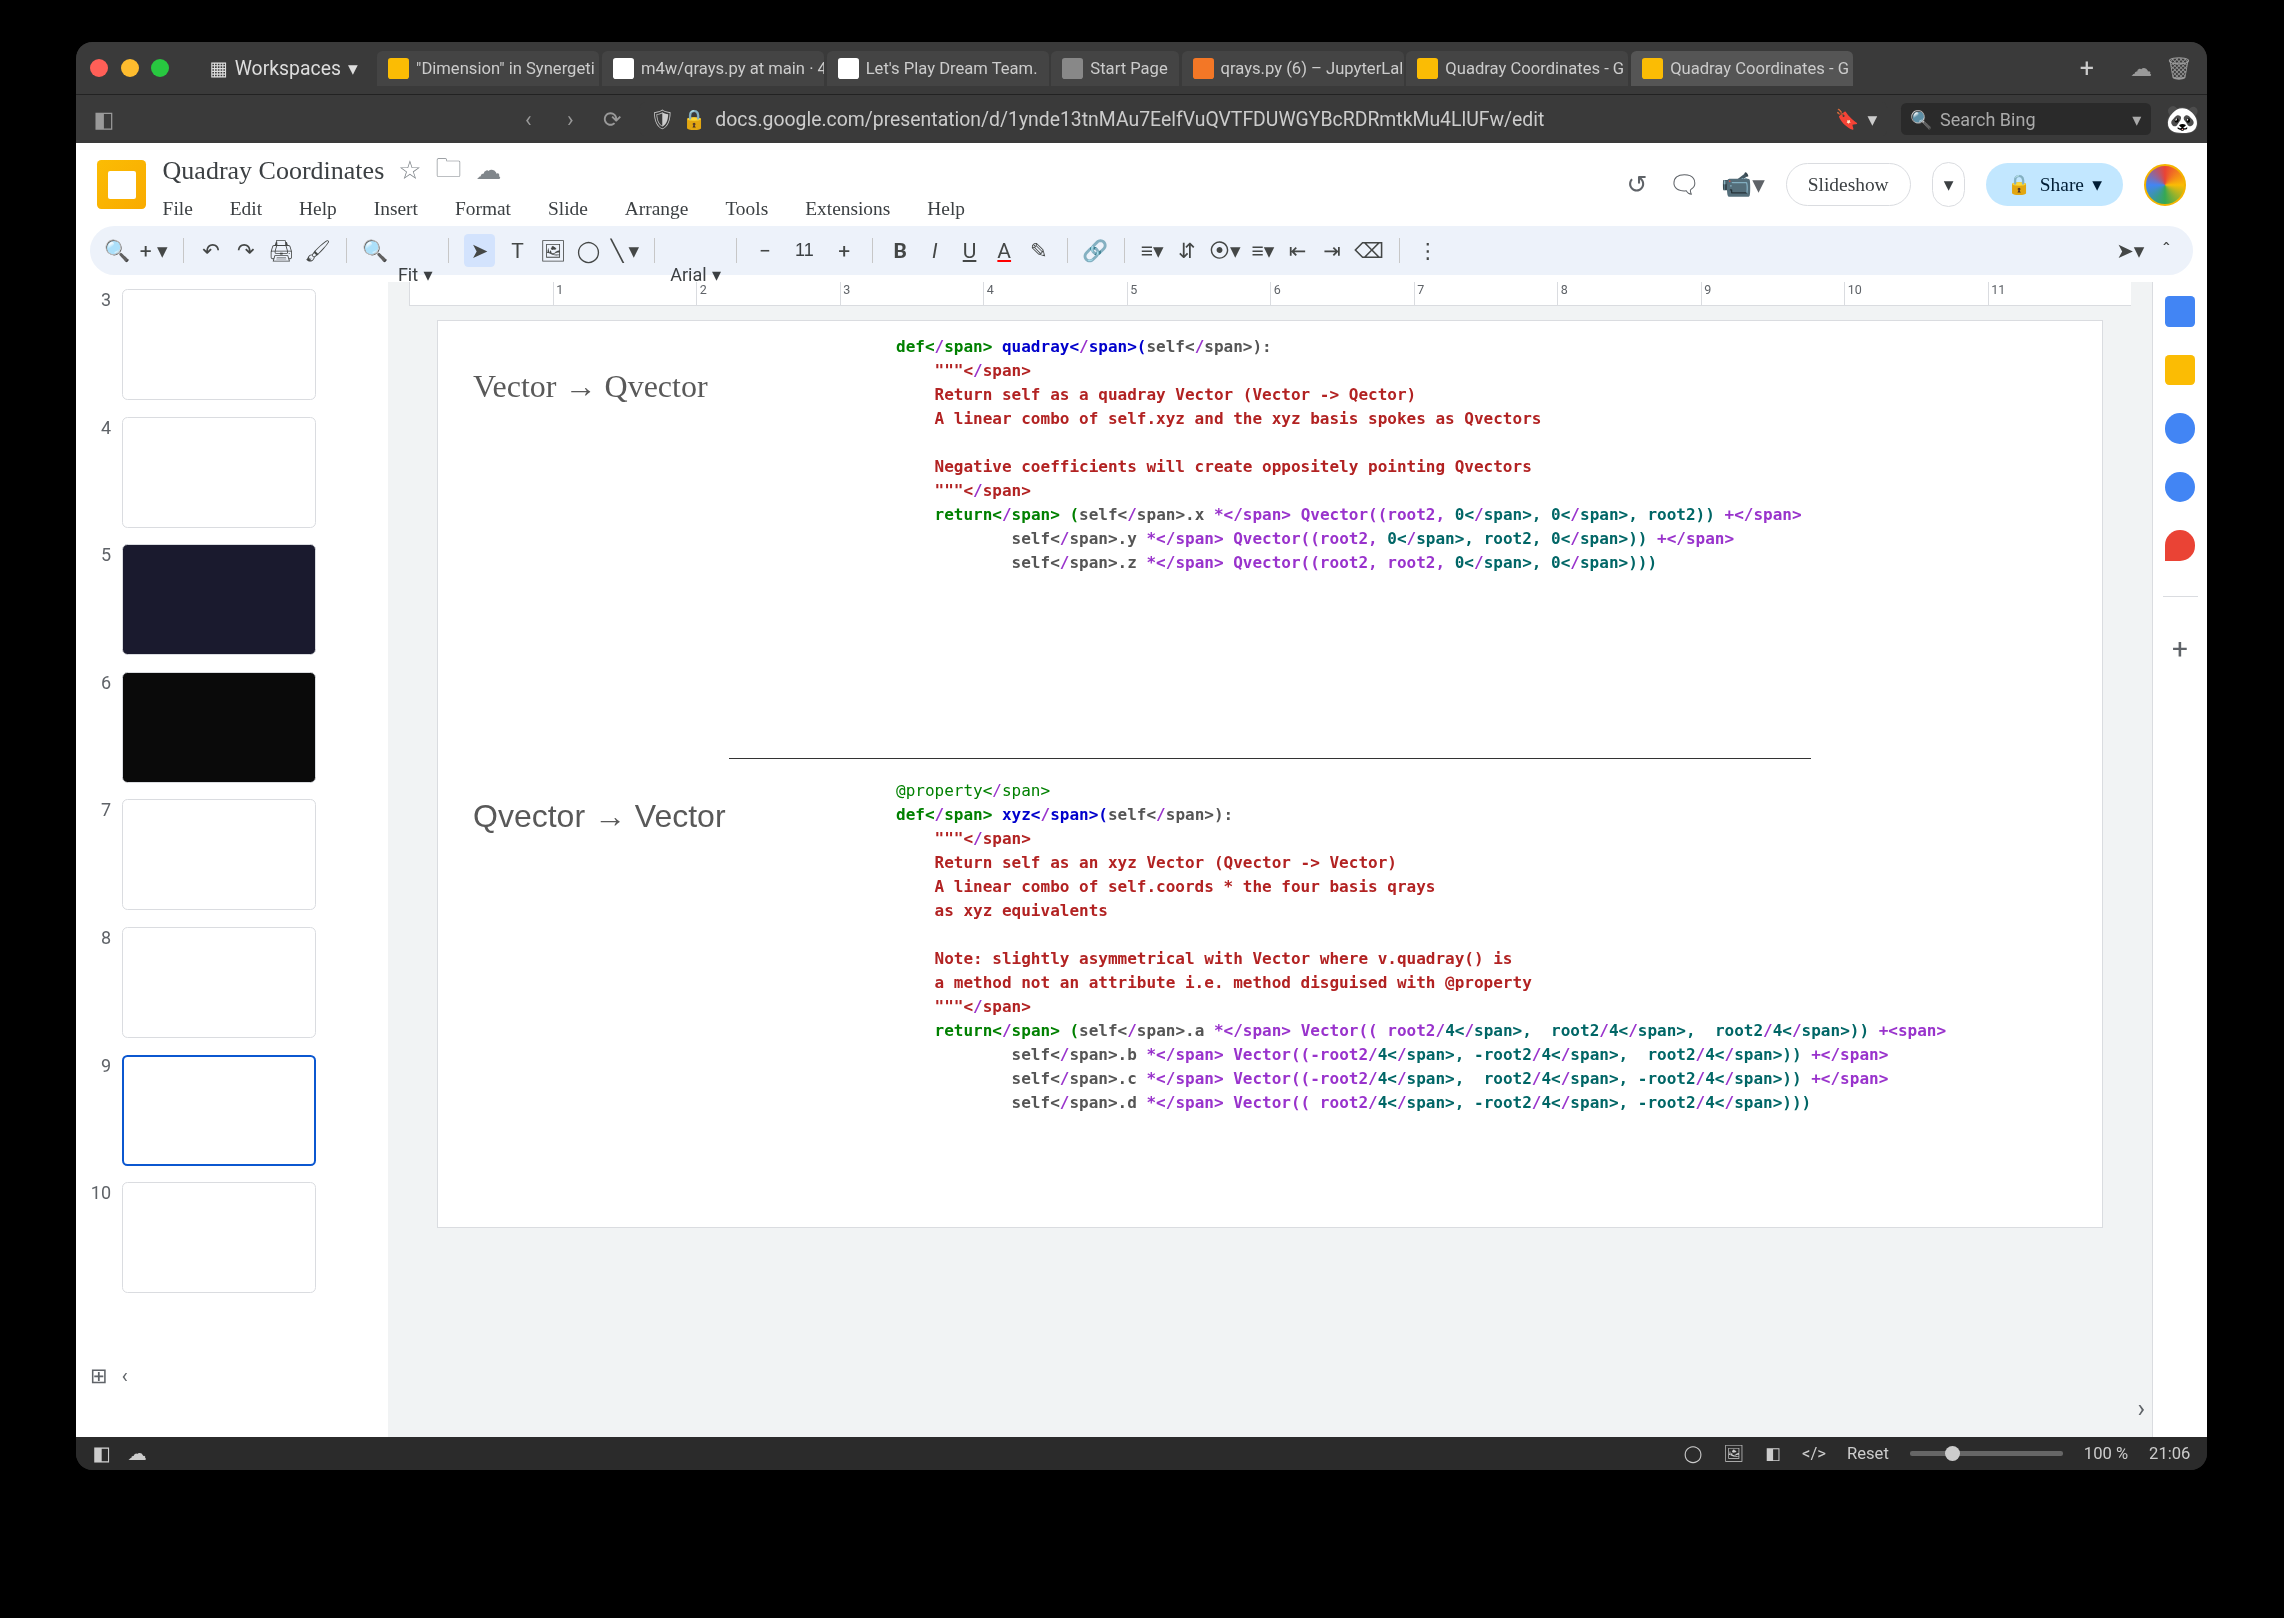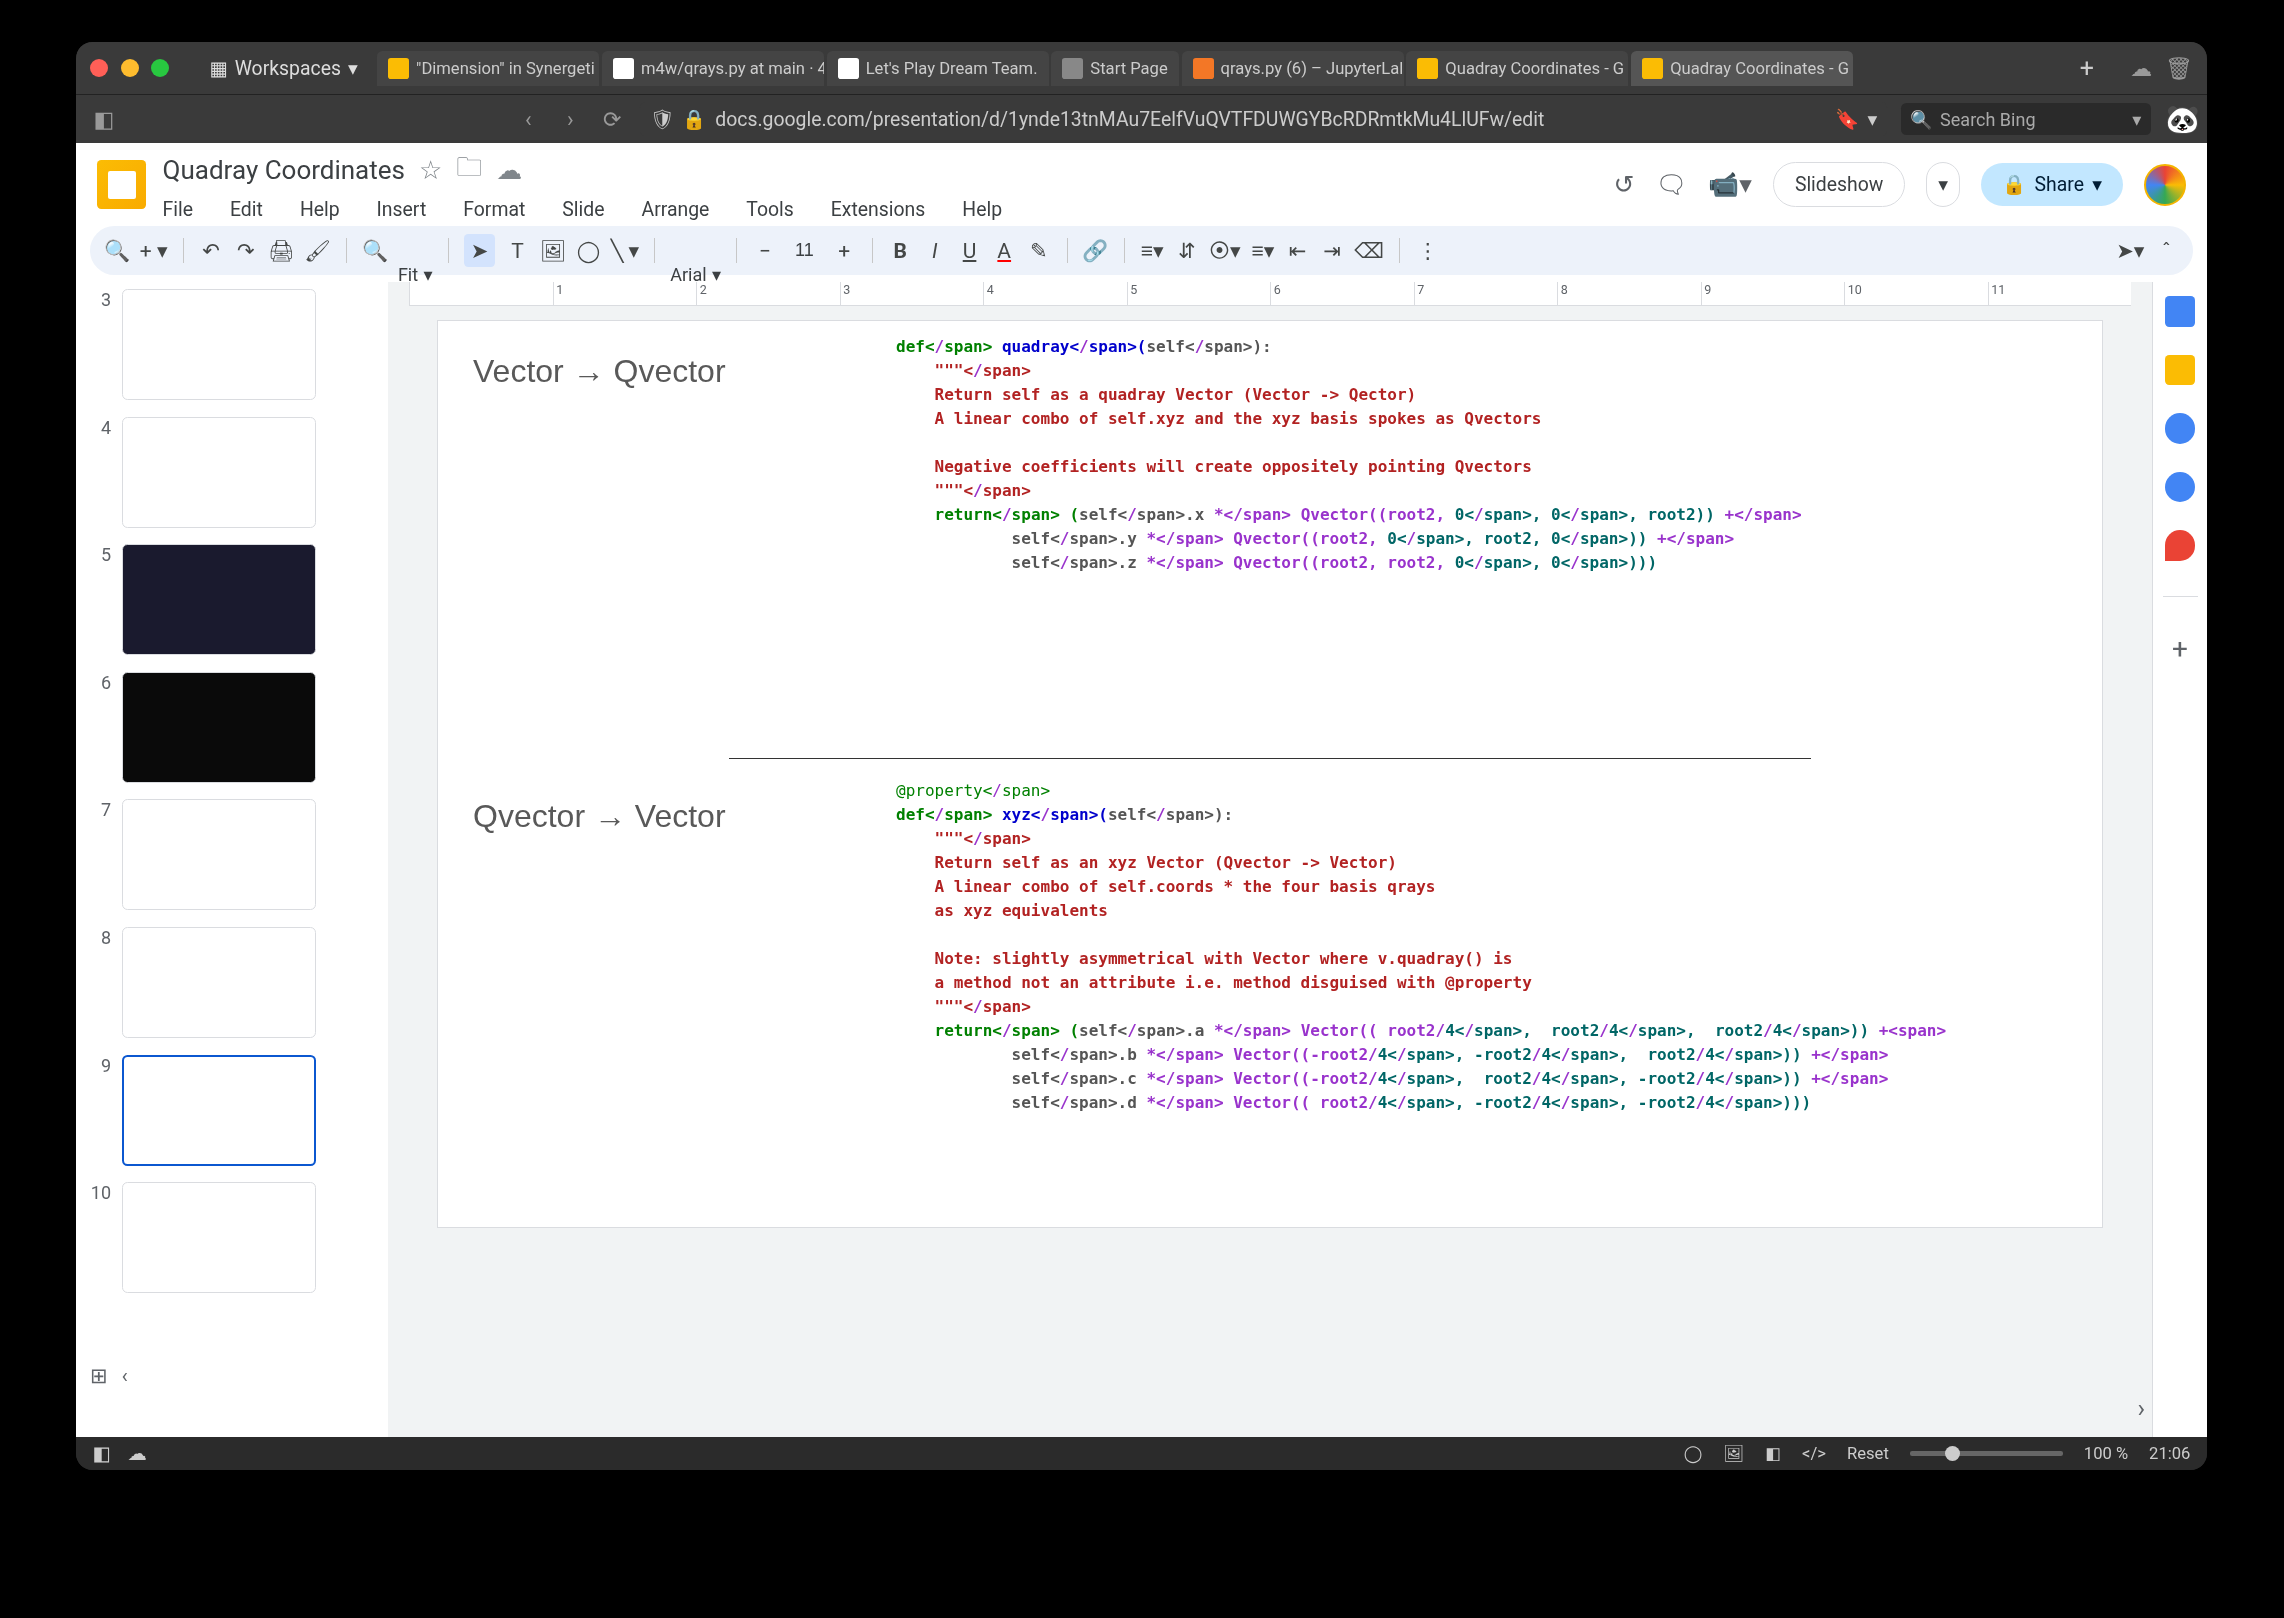--- a/index.html
+++ b/index.html
@@ -13,21 +13,21 @@
 .tabs { display: flex; flex: 1; gap: 2.8px; height: 42px; align-items: center; }
 .tab { background: #444; color: #ccc; font-size: 16.6px; padding: 7px 11px; border-radius: 5.5px 5.5px 0 0; display: flex; align-items: center; gap: 7px; height: 35px; white-space: nowrap; overflow: hidden; max-width: 222px; }
 .tab.active { background: #555; }
 .tab-icon { width: 21px; height: 21px; border-radius: 2.8px; flex-shrink: 0; }
 .plus-tab { color: #ccc; font-size: 25px; padding: 0 9.7px; }
 .urlbar { height: 49px; background: #3a3a3a; display: flex; align-items: center; padding: 0 14px; gap: 14px; border-top: 0.7px solid #222; }
 .nav-btn { color: #999; font-size: 22px; width: 28px; text-align: center; }
 .url-field { flex: 1; display: flex; align-items: center; background: #3a3a3a; color: #ccc; font-size: 19.4px; padding: 5.5px 9.7px; border-radius: 5.5px; gap: 8.3px; }
 .search-field { width: 250px; display: flex; align-items: center; background: #2a2a2a; color: #aaa; font-size: 18px; padding: 5.5px 9.7px; border-radius: 5.5px; gap: 7px; }
 .app { position: absolute; top: 101px; left: 0; right: 0; bottom: 33px; background: #fff; }
-.app-header { height: 83px; display: flex; align-items: center; padding: 21px 21px; gap: 16.6px; }
+.app-header { height: 83px; display: flex; align-items: center; padding: 21px 21px; gap: 16.6px; font-family: Liberation Serif, serif; }
 .logo { width: 49px; height: 49px; background: linear-gradient(135deg,#fbbc04,#f9ab00); border-radius: 4.2px; display:flex; align-items:center; justify-content:center; }
 .logo-inner { width: 28px; height: 28px; background:#fff; border-radius:2.1px; }
 .title-block { flex:1; }
 .doc-title { font-size: 26px; color: #3c4043; display:flex; align-items:center; gap:14px; }
 .menus { display: flex; gap: 37px; font-size: 19.4px; color: #3c4043; margin-top: 5.5px; }
 .hdr-right { display:flex; align-items:center; gap:21px; }
 .hdr-btn { color:#5f6368; font-size:25px; }
 .slideshow-btn { border:0.7px solid #dadce0; border-radius: 28px; padding: 9.7px 21px; font-size: 19.4px; color:#3c4043; display:flex; align-items:center; gap:5.5px; }
 .share-btn { background:#c2e7ff; border-radius:28px; padding:9.7px 21px; font-size:19.4px; color:#001d35; display:flex; align-items:center; gap:8.3px; }
 .avatar { width:42px; height:42px; border-radius:50%; border:2.1px solid #f4b400; background: conic-gradient(#ea4335,#fbbc04,#34a853,#4285f4,#ea4335); }
@@ -260,21 +260,21 @@
             <span>4</span>
             <span>5</span>
             <span>6</span>
             <span>7</span>
             <span>8</span>
             <span>9</span>
             <span>10</span>
             <span>11</span>
         </div>
         <div class="slide">
-          <div class="heading" style="top:32px; left:35px;">Vector → Qvector</div>
+          <div class="heading" style="top:47px; left:35px;font-family:Liberation Serif, serif;">Vector → Qvector</div>
           <div class="code" style="top:14px;" id="code1"><span class="kw">def&lt;<span class="op">/</span>span&gt; <span class="fn">quadray&lt;<span class="op">/</span>span&gt;(<span style="color:#555">self&lt;<span class="op">/</span>span&gt;):
 <span class="str">    """&lt;<span class="op">/</span>span&gt;
 <span class="str">    Return self as a quadray Vector (Vector -&gt; Qector)</span>
 <span class="str">    A linear combo of self.xyz and the xyz basis spokes as Qvectors</span>
 
 <span class="str">    Negative coefficients will create oppositely pointing Qvectors</span>
 <span class="str">    """&lt;<span class="op">/</span>span&gt;
     <span class="kw">return&lt;<span class="op">/</span>span&gt; (<span style="color:#555">self&lt;<span class="op">/</span>span&gt;.x <span class="op">*&lt;<span class="op">/</span>span&gt; Qvector((root2, <span class="num">0&lt;<span class="op">/</span>span&gt;, <span class="num">0&lt;<span class="op">/</span>span&gt;, root2)) <span class="op">+&lt;<span class="op">/</span>span&gt;
             <span style="color:#555">self&lt;<span class="op">/</span>span&gt;.y <span class="op">*&lt;<span class="op">/</span>span&gt; Qvector((root2, <span class="num">0&lt;<span class="op">/</span>span&gt;, root2, <span class="num">0&lt;<span class="op">/</span>span&gt;)) <span class="op">+&lt;<span class="op">/</span>span&gt;
             <span style="color:#555">self&lt;<span class="op">/</span>span&gt;.z <span class="op">*&lt;<span class="op">/</span>span&gt; Qvector((root2, root2, <span class="num">0&lt;<span class="op">/</span>span&gt;, <span class="num">0&lt;<span class="op">/</span>span&gt;)))</span></span></span></span></span></span></span></span></span></span></span></span></span></span></span></span></span></span></span></span></div>

